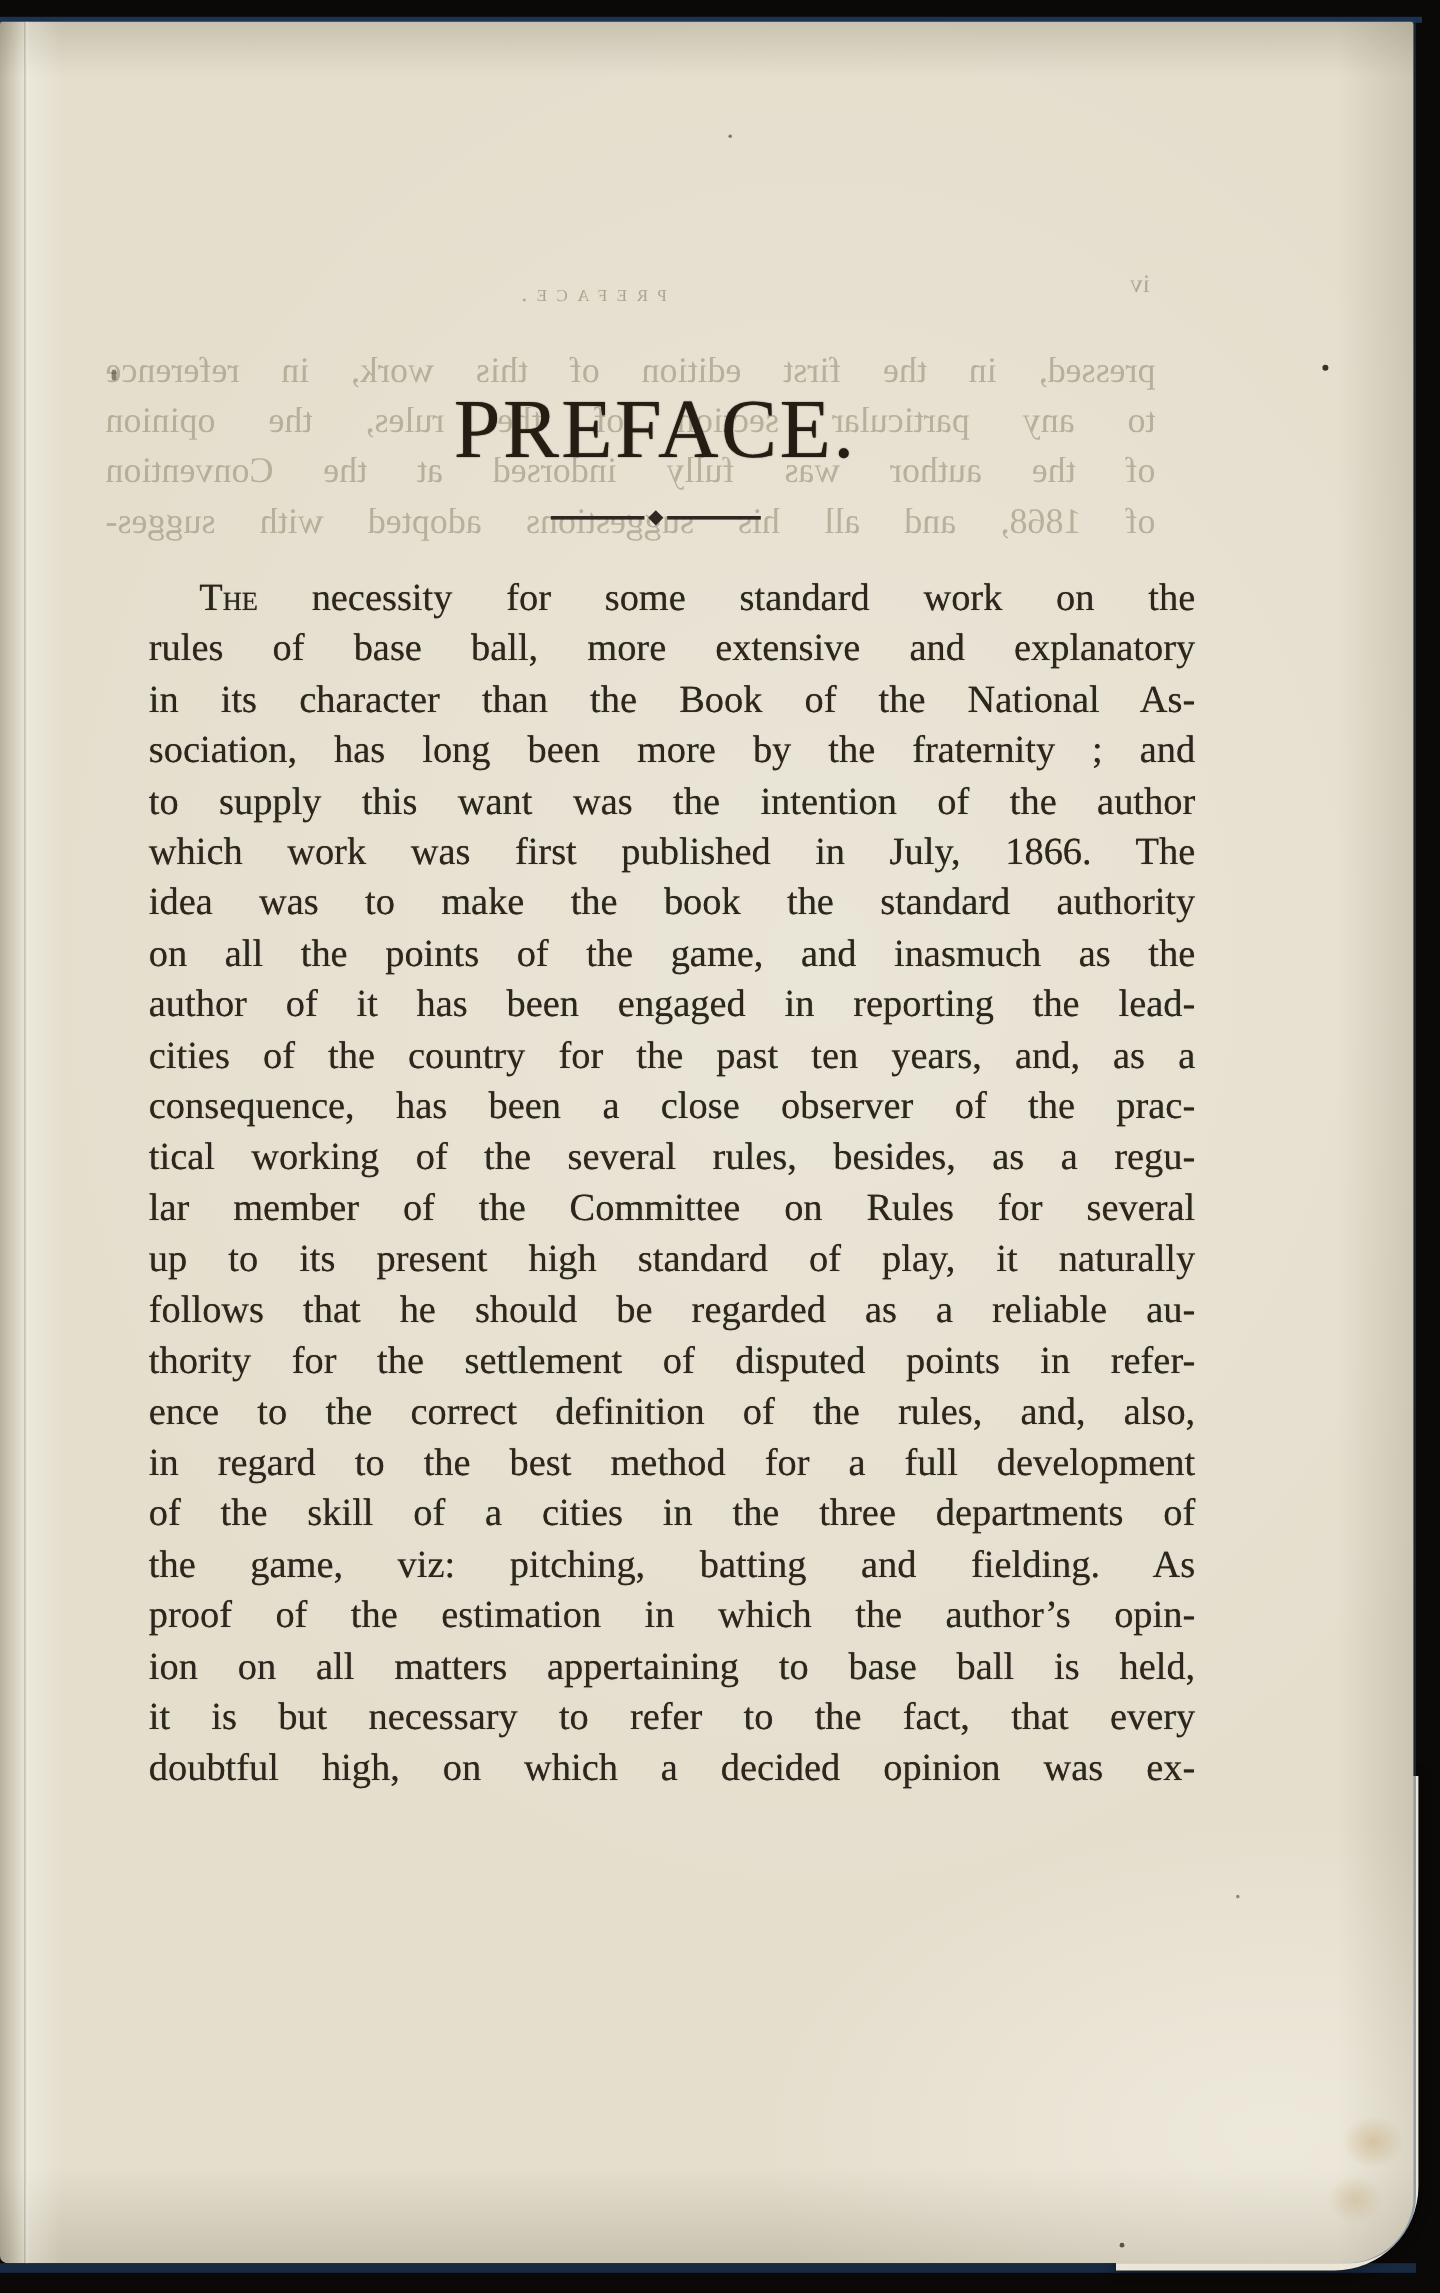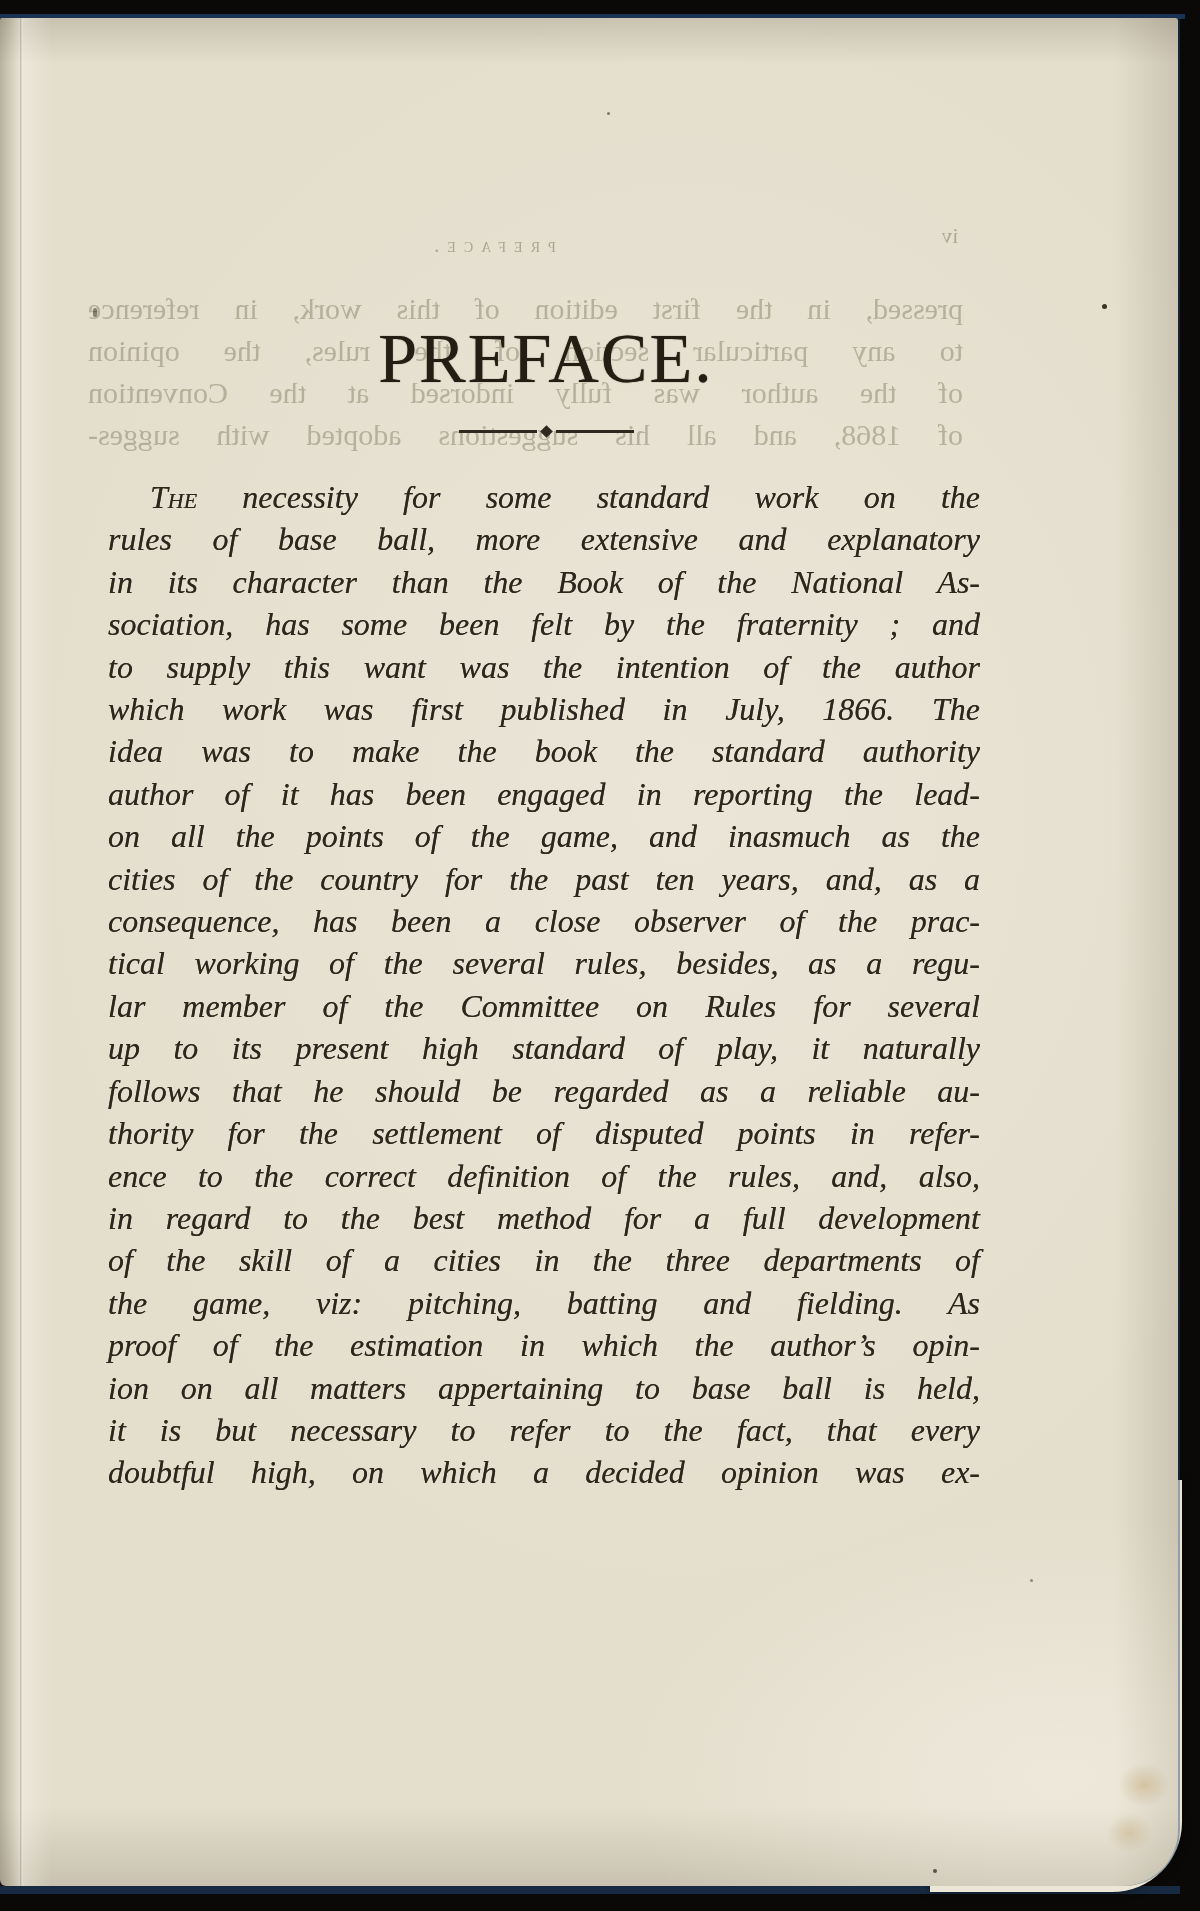--- a/index.html
+++ b/index.html
@@ -76,25 +76,24 @@
   .divider{
     position:absolute;left:110px;top:407px;width:872px;height:12px;
     display:flex;align-items:center;justify-content:center;
   }
   .dline{width:78px;height:3px;background:#2e2820;}
   .diamond{
     width:9px;height:9px;background:#2e2820;
     transform:rotate(45deg);margin:0 5px;
   }
   .bodytext{
-    position:absolute;left:108px;top:458px;width:872px;
+    position:absolute;left:124px;top:458px;width:872px;
     font-size:32px;line-height:42.4px;
     color:#2c261d;
     text-shadow:0 0 .6px rgba(44,38,29,.75);
-    font-style:italic;
   }
   .bline{text-align:justify;text-align-last:justify;}
   .bline.indent{text-indent:42px;}
   .sc{font-variant:small-caps;}
   .speck{position:absolute;border-radius:50%;background:#3b3226;}
   .stain{position:absolute;border-radius:50%;}
   .fold-line{
     position:absolute;left:20px;top:0;width:3px;height:100%;
     background:linear-gradient(90deg, rgba(70,60,44,.25), rgba(255,255,248,.4));
   }
@@ -124,26 +123,26 @@
   <div class="divider">
     <span class="dline"></span>
     <span class="diamond"></span>
     <span class="dline"></span>
   </div>
 
   <div class="bodytext">
       <div class="bline indent"><span>T</span><span class="sc">he</span><span> necessity for some standard work on the</span></div>
       <div class="bline">rules of base ball, more extensive and explanatory</div>
       <div class="bline">in its character than the Book of the National As-</div>
-      <div class="bline">sociation, has some been felt by the fraternity ; and</div>
+      <div class="bline">sociation, has long been more by the fraternity ; and</div>
       <div class="bline">to supply this want was the intention of the author</div>
       <div class="bline">which work was first published in July, 1866.  The</div>
       <div class="bline">idea was to make the book the standard authority</div>
+      <div class="bline">on all the points of the game, and inasmuch as the</div>
       <div class="bline">author of it has been engaged in reporting the lead-</div>
-      <div class="bline">on all the points of the game, and inasmuch as the</div>
       <div class="bline">cities of the country for the past ten years, and, as a</div>
       <div class="bline">consequence, has been a close observer of the prac-</div>
       <div class="bline">tical working of the several rules, besides, as a regu-</div>
       <div class="bline">lar member of the Committee on Rules for several</div>
       <div class="bline">up to its present high standard of play, it naturally</div>
       <div class="bline">follows that he should be regarded as a reliable au-</div>
       <div class="bline">thority for the settlement of disputed points in refer-</div>
       <div class="bline">ence to the correct definition of the rules, and, also,</div>
       <div class="bline">in regard to the best method for a full development</div>
       <div class="bline">of the skill of a cities in the three departments of</div>

